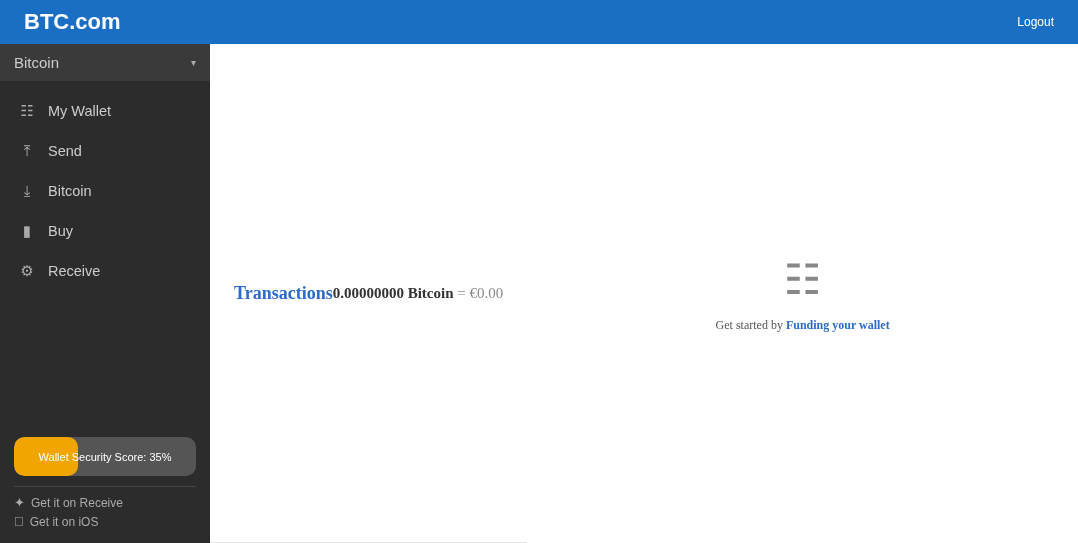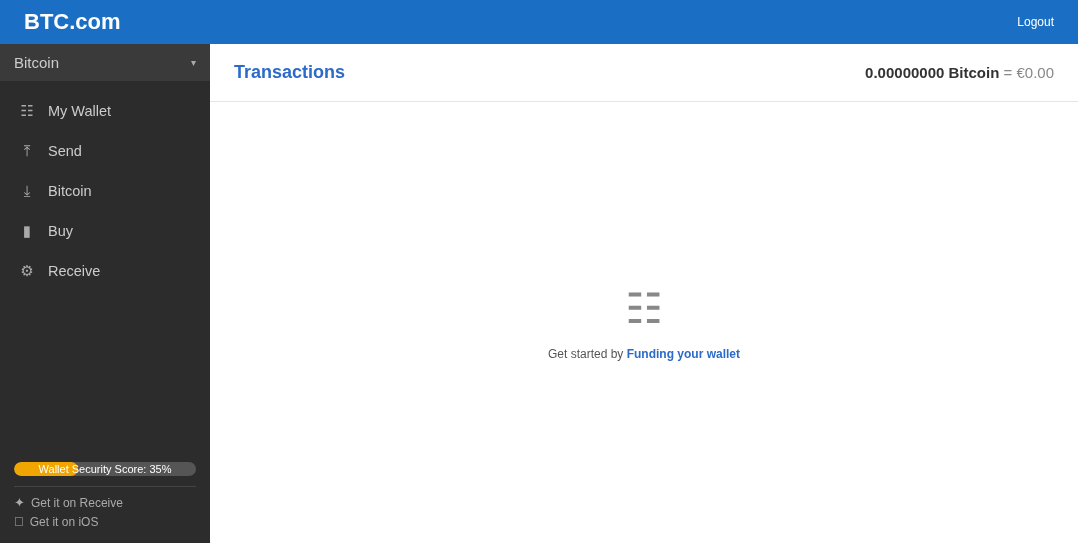--- a/index.html
+++ b/index.html
@@ -82,21 +82,21 @@
       color: #aaa;
     }
 
     .sidebar-footer {
       padding: 10px 14px 14px;
     }
 
     .security-score-bar {
       background: #555;
       border-radius: 10px;
-      height: 14px;
+      height: 39px;
       position: relative;
       overflow: hidden;
       margin-bottom: 10px;
     }
     .security-score-fill {
       background: #f0a500;
       height: 100%;
       width: 35%;
       border-radius: 10px;
     }
@@ -125,21 +125,22 @@
     }
     .app-link .app-icon {
       font-size: 13px;
     }
 
     
     .main-content {
       flex: 1;
       background: #14b8a6;
       display: flex;
-      flex-direction: column;
+      flex-direction: row;
+      font-family: Liberation Serif, serif;
     }
 
     .main-header {
       background: white;
       padding: 18px 24px;
       display: flex;
       align-items: center;
       justify-content: space-between;
       border-bottom: 1px solid #e5e5e5;
     }

